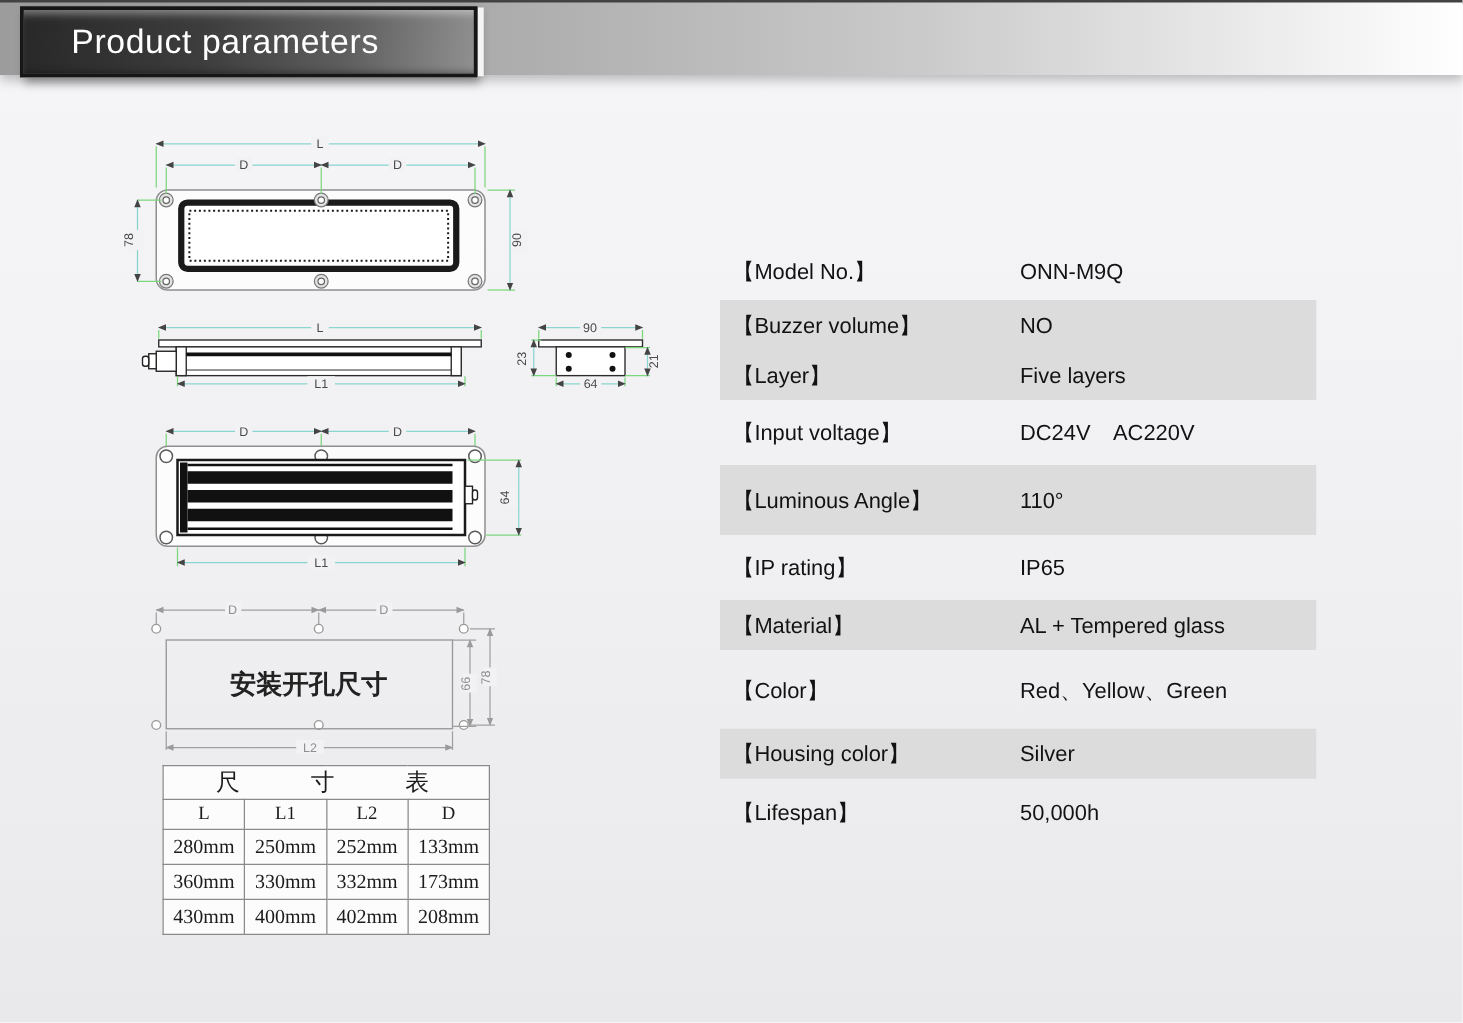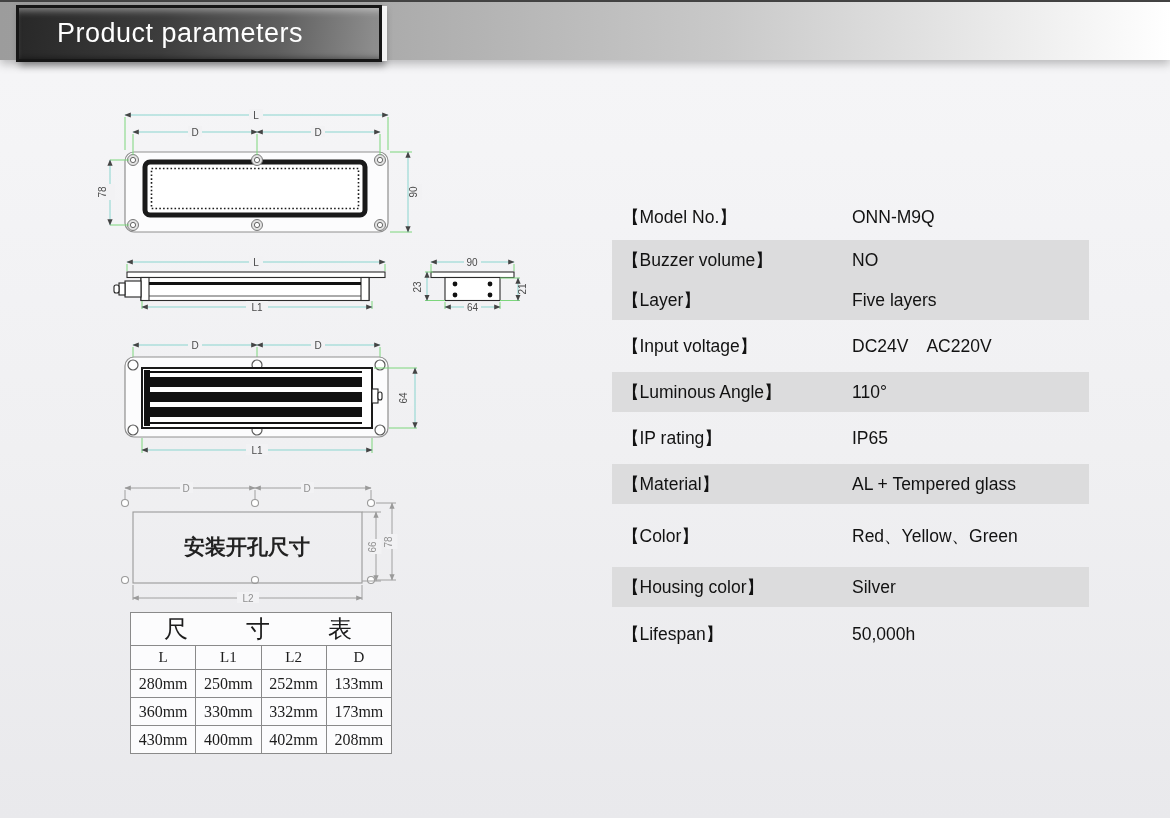--- a/index.html
+++ b/index.html
@@ -39,26 +39,26 @@
   .cn{font-family:"Liberation Serif",serif;font-weight:bold;font-size:21px;fill:#222;}
 
   
   .size-table{
     position:absolute;left:130px;top:612px;width:262px;
     border-collapse:collapse;background:#fcfcfd;
     font-family:"Liberation Serif",serif;color:#1c1c1c;
     table-layout:fixed;
   }
   .size-table td,.size-table th{border:1px solid #8a8a8a;text-align:center;padding:0;}
-  .size-table .ttl{height:25px;font-size:24px;font-weight:normal;letter-spacing:6px;word-spacing:40px;}
+  .size-table .ttl{height:25px;font-size:19px;font-weight:normal;letter-spacing:6px;word-spacing:40px;}
   .size-table .hdr td{height:23px;font-size:15px;}
   .size-table .dr td{height:27px;font-size:16px;margin-top:18px;}
 
   
-  .params{position:absolute;left:612px;top:194px;width:477px;color:#121212;}
+  .params{position:absolute;left:576px;top:194px;width:477px;color:#121212;}
   .prow{display:flex;align-items:center;font-size:17.5px;}
   .prow.shade{background:#dcdcdd;align-items:center;}
   .plabel{width:240px;padding-left:10px;box-sizing:border-box;white-space:nowrap;}
   .pvalue{flex:1;white-space:nowrap;}
   .v2{margin-left:18px;}
 </style>
 </head>
 <body>
 
 <div class="page">
@@ -333,21 +333,21 @@
       <span class="pvalue">NO</span>
     </div>
     <div class="prow shade" style="height:40px">
       <span class="plabel">【Layer】</span>
       <span class="pvalue">Five layers</span>
     </div>
     <div class="prow" style="height:52px">
       <span class="plabel">【Input voltage】</span>
       <span class="pvalue"><span>DC24V</span><span class="v2">AC220V</span></span>
     </div>
-    <div class="prow shade" style="height:40px">
+    <div class="prow shade" style="height:56px">
       <span class="plabel">【Luminous Angle】</span>
       <span class="pvalue">110°</span>
     </div>
     <div class="prow" style="height:52px">
       <span class="plabel">【IP rating】</span>
       <span class="pvalue">IP65</span>
     </div>
     <div class="prow shade" style="height:40px">
       <span class="plabel">【Material】</span>
       <span class="pvalue">AL + Tempered glass</span>

